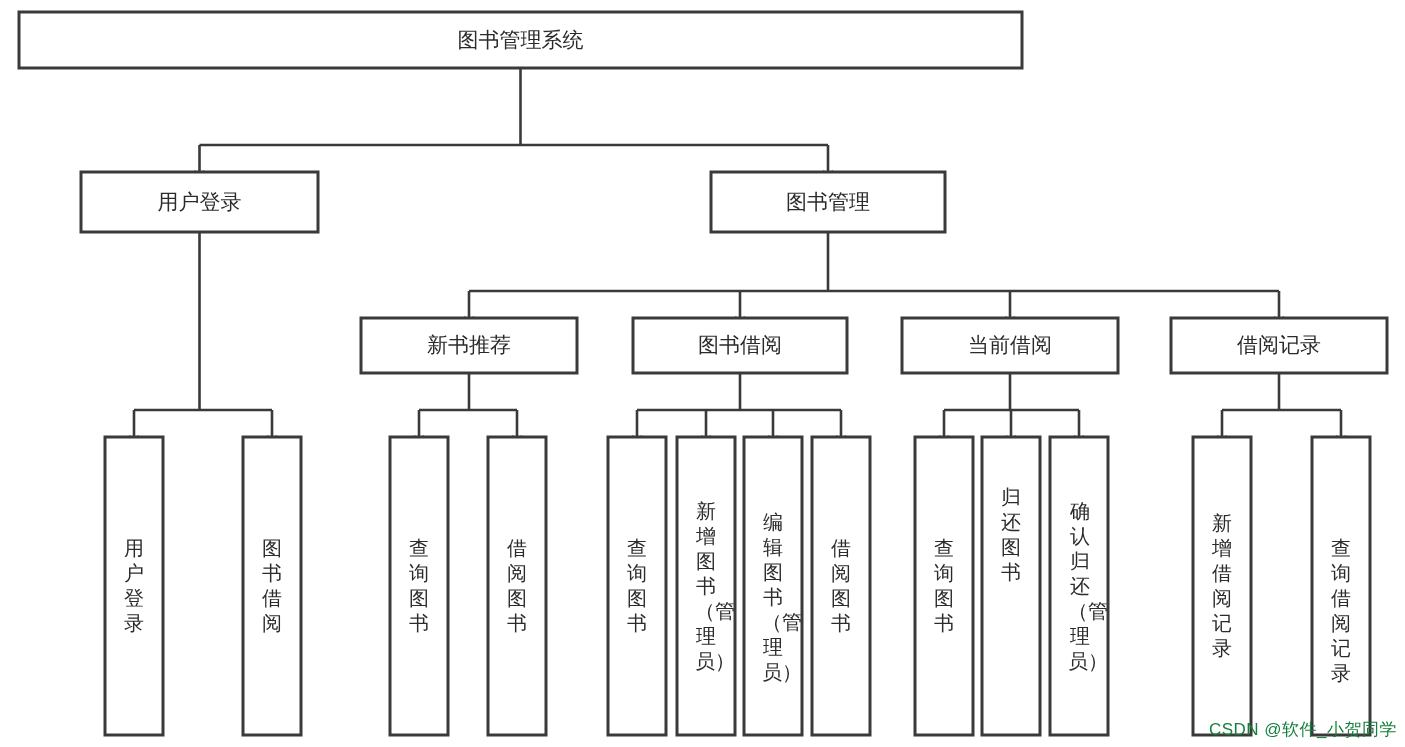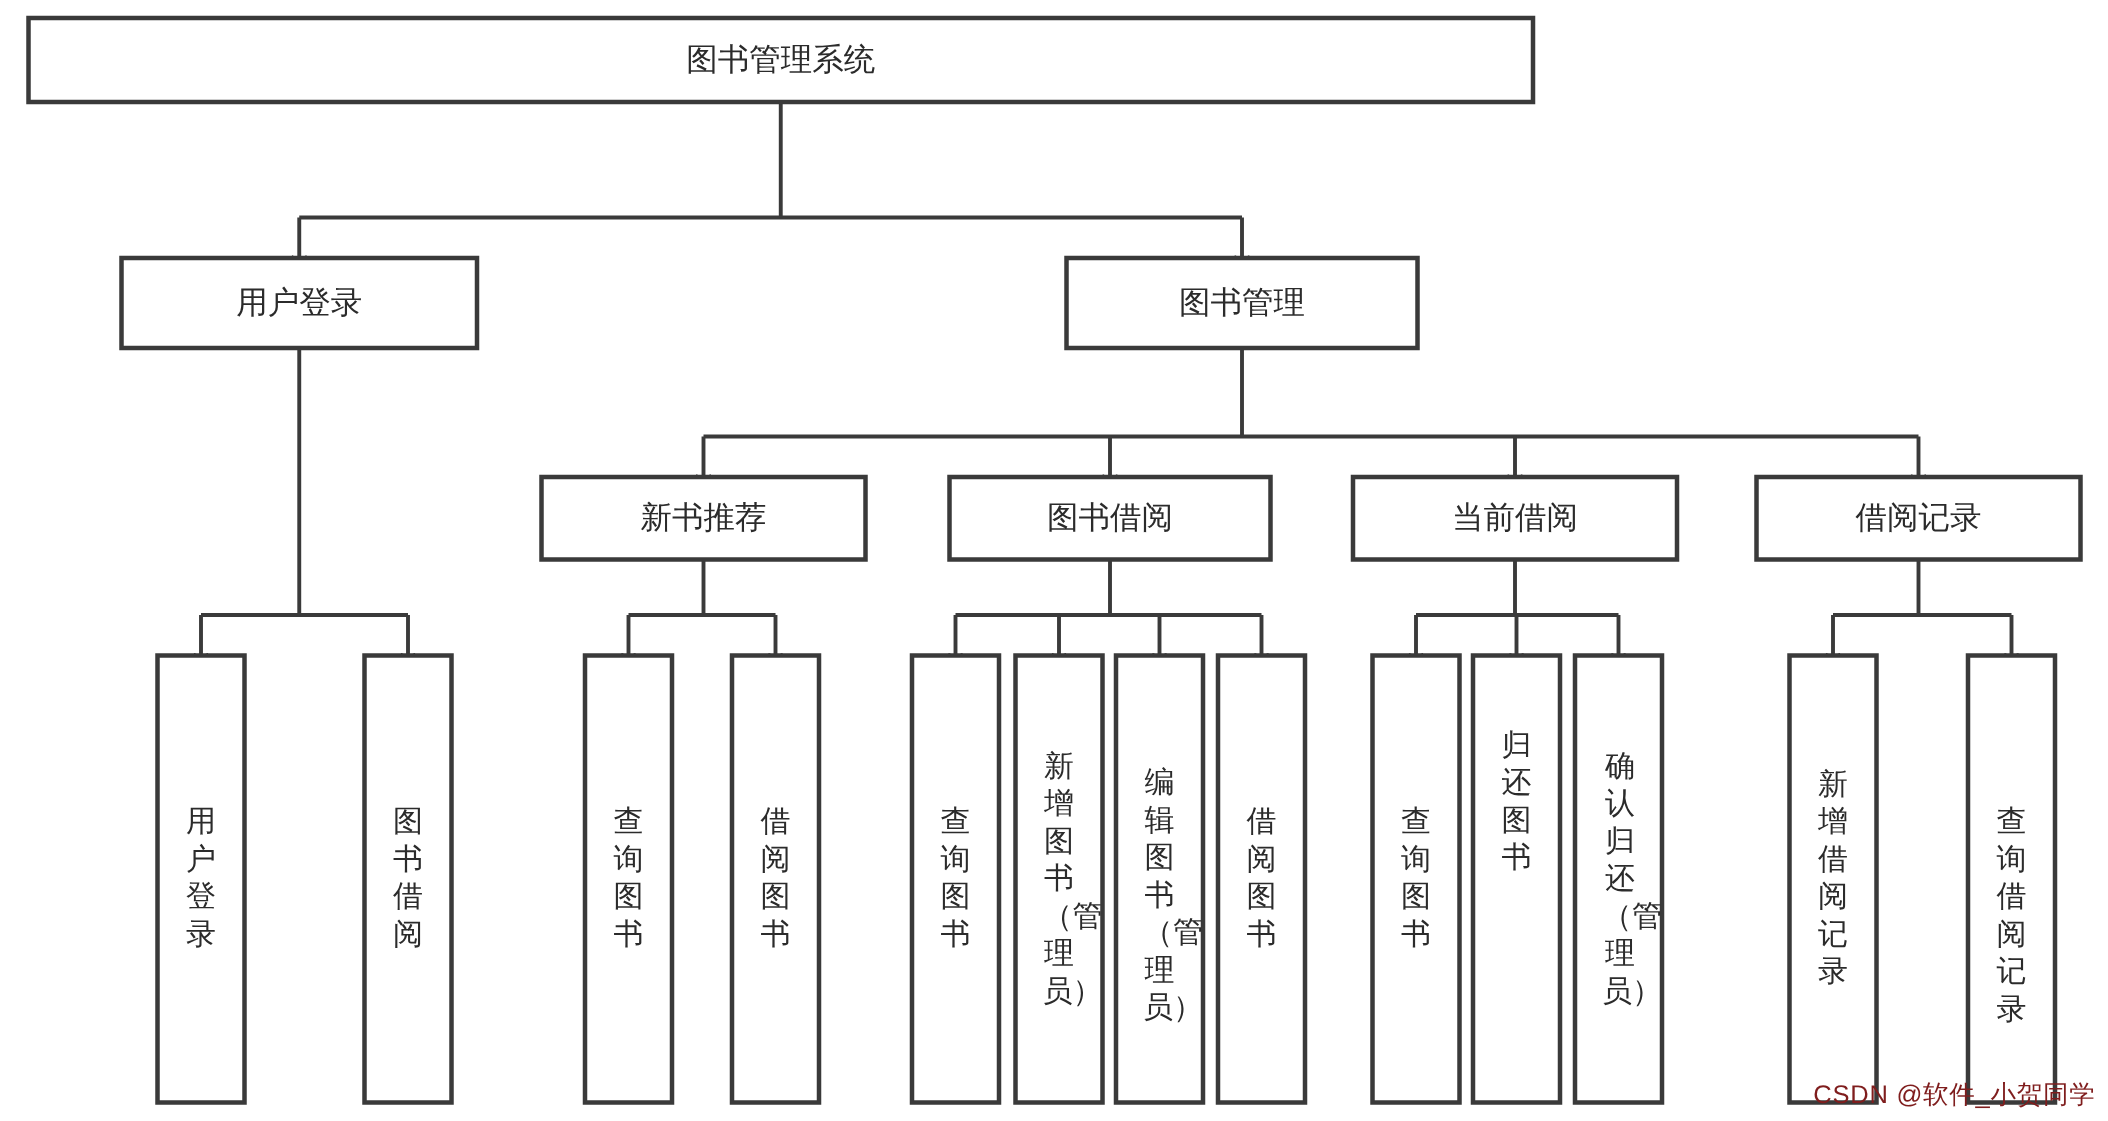--- a/index.html
+++ b/index.html
@@ -67,21 +67,21 @@
     display: block;
     width: 22px;
     word-break: break-all;
   }
   .watermark {
     position: absolute;
     right: 8px;
     bottom: 6px;
     font-family: "Liberation Sans", "DejaVu Sans", sans-serif;
     font-size: 17px;
-    color: #7f1d1d;
+    color: #15803d;
     white-space: nowrap;
     letter-spacing: 0.5px;
   }
 </style>
 </head>
 <body>
 
 <div id="diagram-root">
 
   <svg class="diagram-canvas" viewBox="0 0 1405 747">

